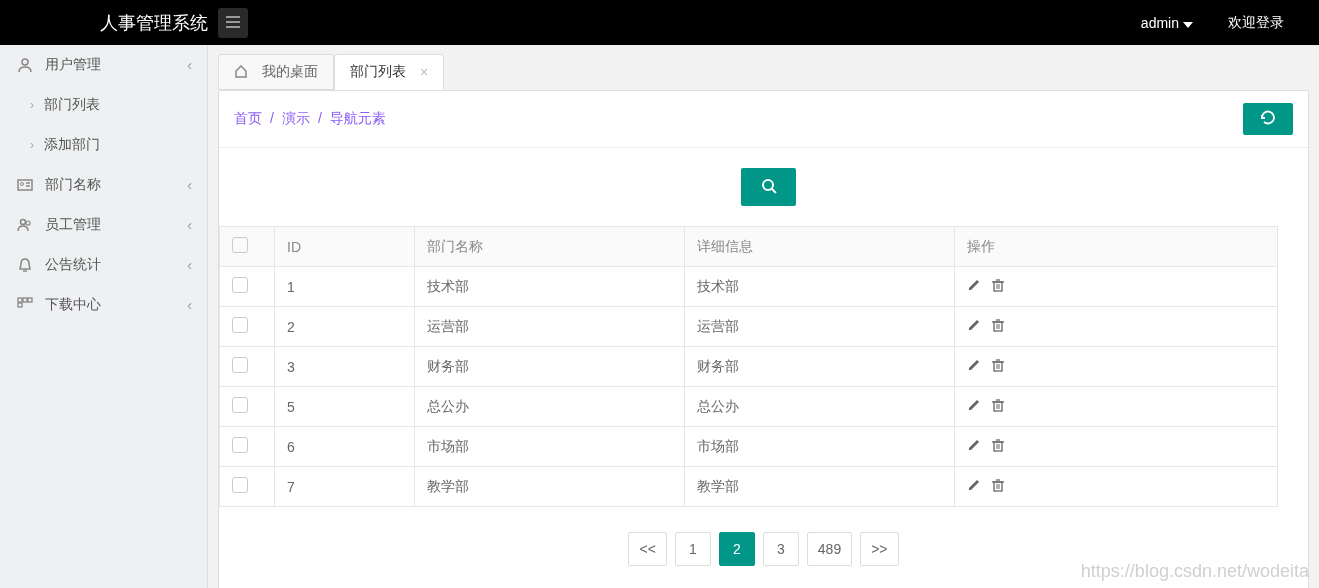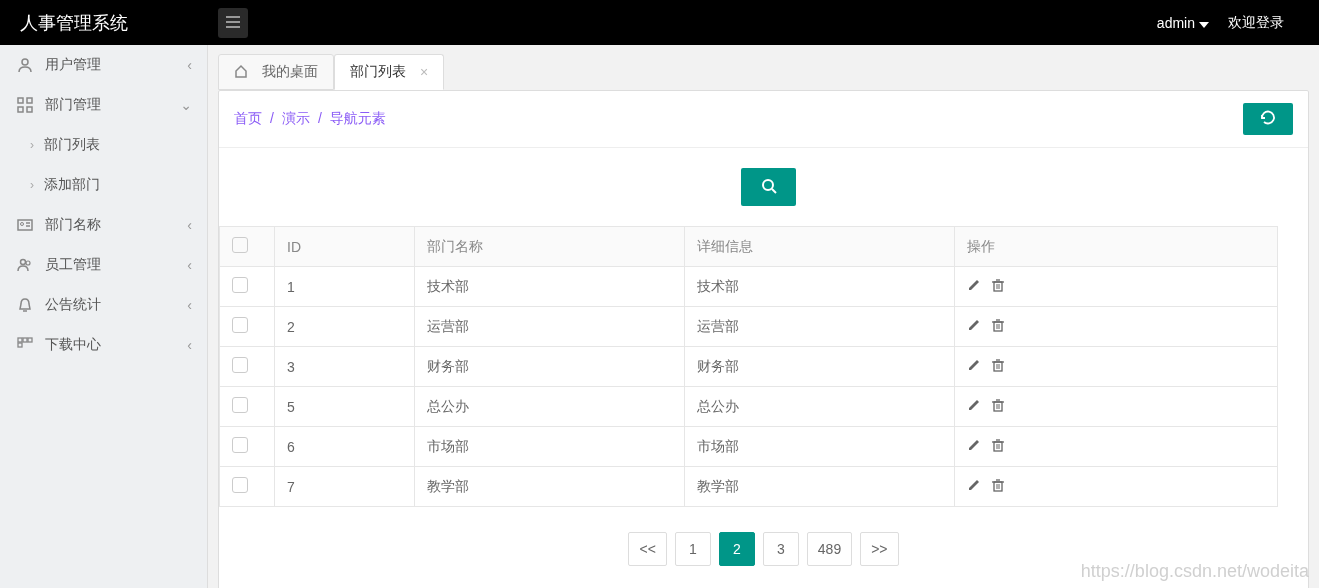--- a/index.html
+++ b/index.html
@@ -1,22 +1,22 @@
 <!DOCTYPE html>
 <html><head>
 <meta charset="utf-8">
 <style>
 * { box-sizing: border-box; margin: 0; padding: 0; }
 body { font-family: "Microsoft YaHei", Arial, sans-serif; font-size: 14px; color: #333; background: #f2f2f2; width: 1319px; height: 588px; overflow: hidden; position: relative; }
 
-.header { height: 45px; background: #000; color: #fff; display: flex; align-items: center; padding: 0 0 0 0; }
+.header { height: 45px; background: #000; color: #fff; display: flex; align-items: center; padding: 0 0 0 0; text-align: right; }
 .logo { width: 208px; padding-left: 20px; font-size: 18px; }
 .menu-toggle { width: 30px; height: 30px; background: #2a2a2a; display: flex; align-items: center; justify-content: center; margin-left: 10px; border-radius: 3px; cursor: pointer; }
 .menu-toggle svg { fill: #999; }
-.header-right { margin-left: auto; display: flex; align-items: center; gap: 19px; padding-right: 35px; }
+.header-right { margin-left: auto; display: flex; align-items: center; gap: 35px; padding-right: 35px; }
 .admin-drop { display: flex; align-items: center; gap: 4px; cursor: pointer; }
 .admin-drop svg { fill: #fff; }
 
 .sidebar { position: absolute; top: 45px; left: 0; width: 208px; bottom: 0; background: #eef0f2; border-right: 1px solid #ddd; }
 .sidebar-item { height: 40px; display: flex; align-items: center; padding: 0 15px; color: #555; cursor: pointer; position: relative; }
 .sidebar-item .sb-icon { width: 20px; height: 20px; margin-right: 10px; display: flex; align-items: center; justify-content: center; }
 .sidebar-item .sb-icon svg { fill: #888; stroke: #888; }
 .sidebar-item .sb-arrow { position: absolute; right: 15px; color: #999; }
 .sidebar-sub { }
 .sidebar-sub .sidebar-item { padding-left: 30px; }
@@ -88,32 +88,20 @@
 <div class="sidebar">
   <div class="sidebar-item">
     <span class="sb-icon">
         <svg width="16" height="16" viewBox="0 0 16 16">
           <circle cx="8" cy="5" r="3" fill="none" stroke-width="1.5"></circle>
           <path d="M2 15 Q2 10 8 10 Q14 10 14 15" fill="none" stroke-width="1.5"></path>
         </svg>
       </span>
     <span>用户管理</span>
     <span class="sb-arrow">‹</span>
-  </div>
-  <div class="sidebar-item">
-    <span class="sb-icon">
-        <svg width="16" height="16" viewBox="0 0 16 16">
-          <rect x="1" y="1" width="5" height="5" fill="none" stroke-width="1.5"></rect>
-          <rect x="10" y="1" width="5" height="5" fill="none" stroke-width="1.5"></rect>
-          <rect x="1" y="10" width="5" height="5" fill="none" stroke-width="1.5"></rect>
-          <rect x="10" y="10" width="5" height="5" fill="none" stroke-width="1.5"></rect>
-        </svg>
-      </span>
-    <span>部门管理</span>
-    <span class="sb-arrow">⌄</span>
   </div>
   <div class="sidebar-sub">
     <div class="sidebar-item">
       <span class="sub-chevron">›</span>
       <span>部门列表</span>
     </div>
     <div class="sidebar-item">
       <span class="sub-chevron">›</span>
       <span>添加部门</span>
     </div>

